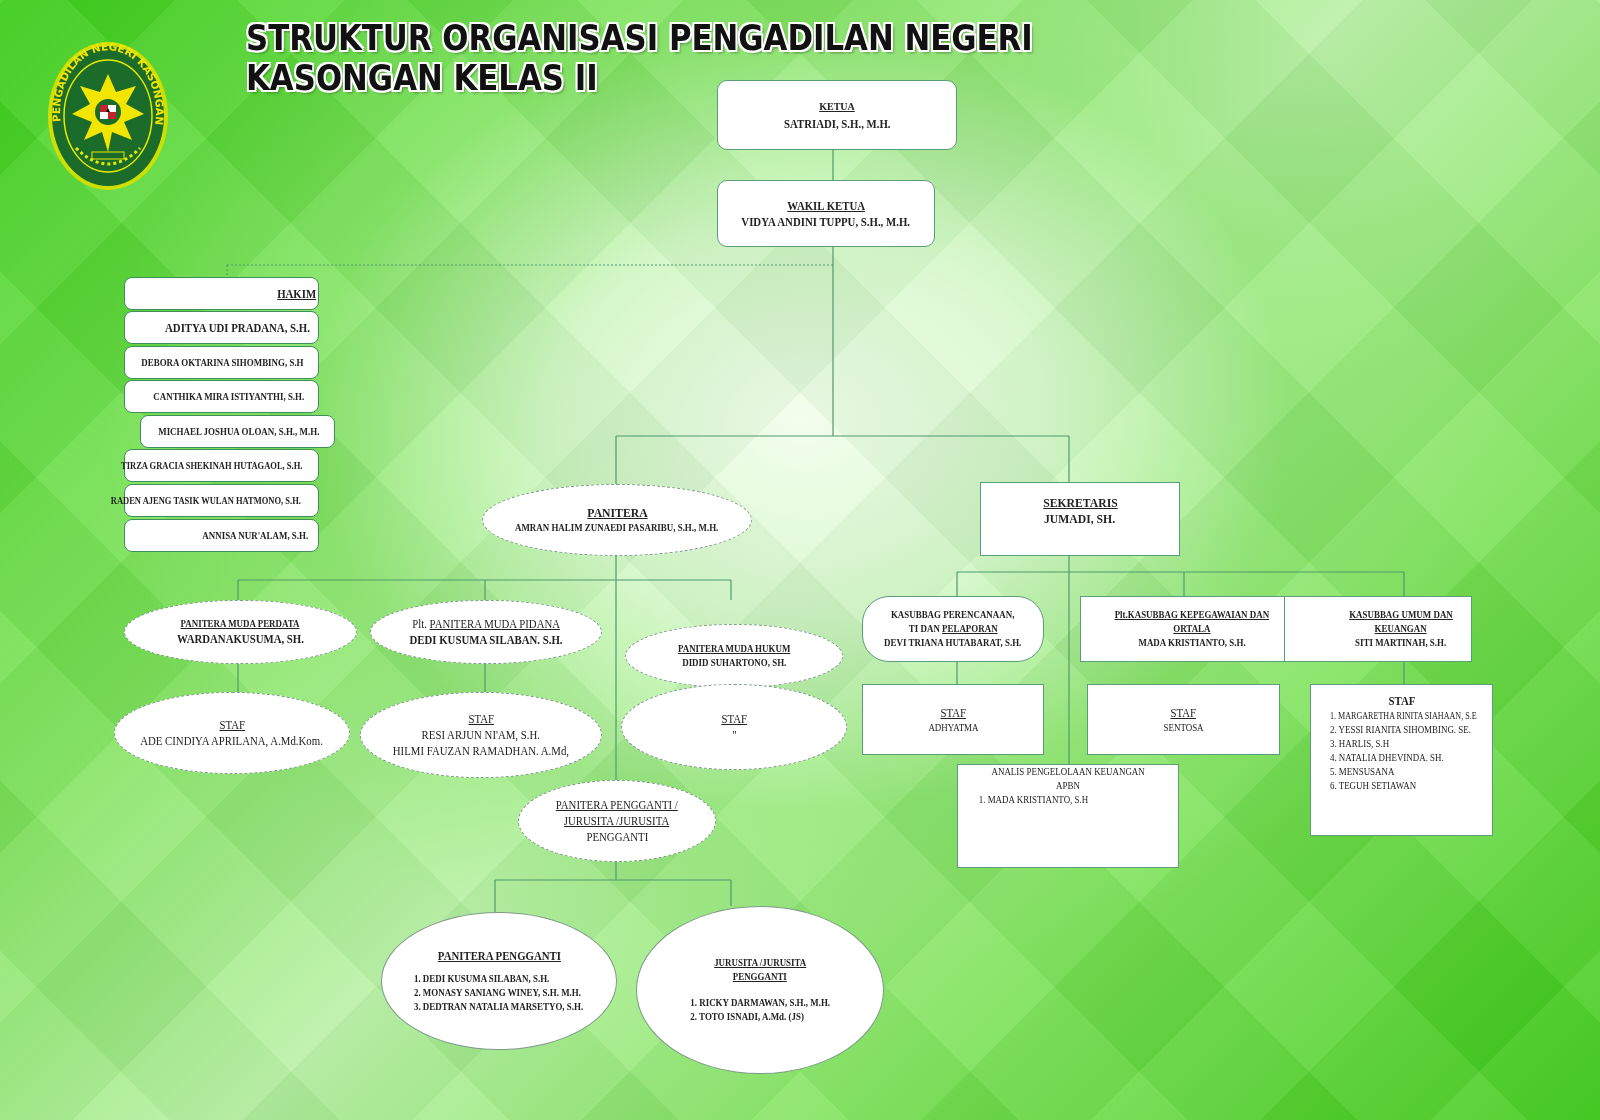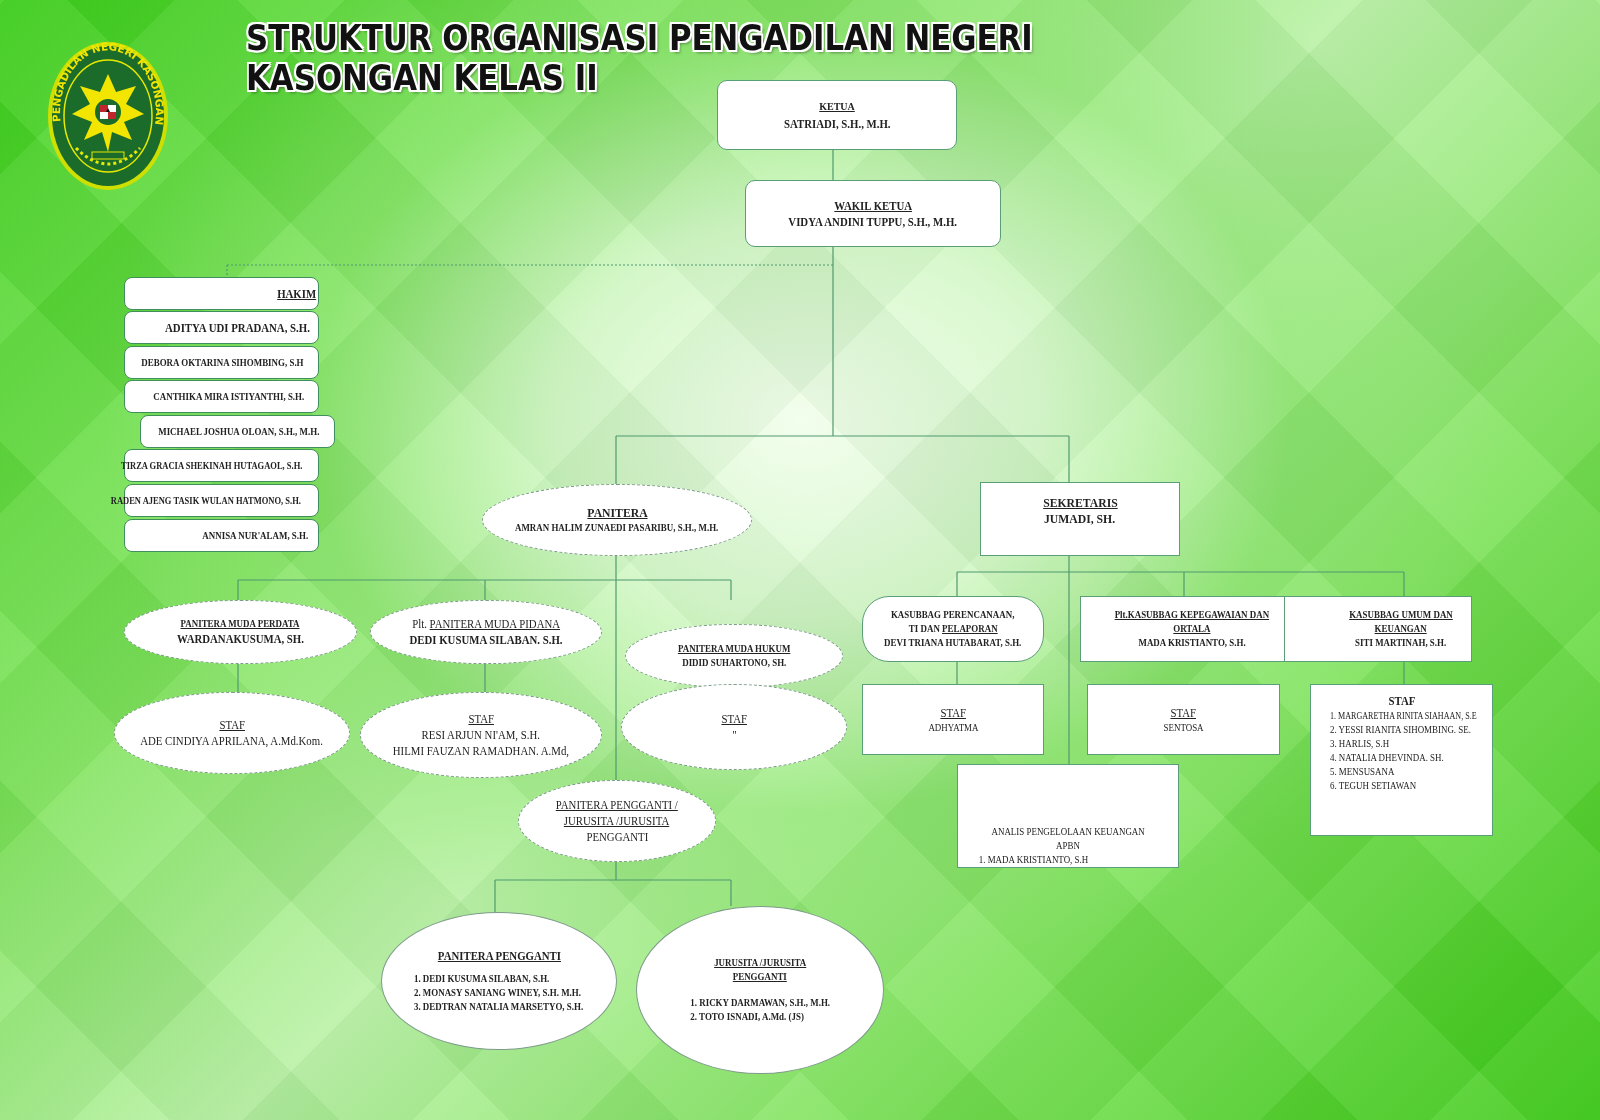--- a/index.html
+++ b/index.html
@@ -100,21 +100,21 @@
     <line x1="957" y1="662" x2="957" y2="684"></line>
     <line x1="1404" y1="662" x2="1404" y2="684"></line>
   </g>
 </svg>
 
 <div class="box rounded" style="left:717px;top:80px;width:240px;height:70px;">
   <div class="tlg b u" style="font-size:10px;">KETUA</div>
   <div class="t b">SATRIADI, S.H., M.H.</div>
 </div>
 
-<div class="box rounded" style="left:717px;top:180px;width:256px;height:67px;margin-left:28px;">
+<div class="box rounded" style="left:717px;top:180px;width:218px;height:67px;">
   <div class="t b u">WAKIL KETUA</div>
   <div class="t b">VIDYA ANDINI TUPPU, S.H., M.H.</div>
 </div>
 
 <div class="hakim-item" style="top:277px;">
   <span class="t b u">HAKIM</span>
 </div>
 <div class="hakim-item" style="top:311px;">
     <span class="t b">ADITYA UDI PRADANA, S.H.</span>
   </div>
@@ -227,17 +227,17 @@
   <div class="list" style="align-self:flex-start;padding-left:6px;">
     <div class="tsm" style="font-size:9.5px;">1. MARGARETHA RINITA SIAHAAN, S.E</div>
     <div class="tsm">2. YESSI RIANITA SIHOMBING. SE.</div>
     <div class="tsm">3. HARLIS, S.H</div>
     <div class="tsm">4. NATALIA DHEVINDA. SH.</div>
     <div class="tsm">5. MENSUSANA</div>
     <div class="tsm">6. TEGUH SETIAWAN</div>
   </div>
 </div>
 
-<div class="box" style="left:957px;top:764px;width:222px;height:104px;justify-content:flex-end;padding-top:8px;">
+<div class="box" style="left:957px;top:764px;width:222px;height:104px;justify-content:flex-start;">
   <div class="tsm">ANALIS PENGELOLAAN KEUANGAN</div>
   <div class="tsm">APBN</div>
   <div class="tsm" style="align-self:flex-start;padding-left:12px;">1.  MADA KRISTIANTO, S.H</div>
 </div>
 
 </body></html>

